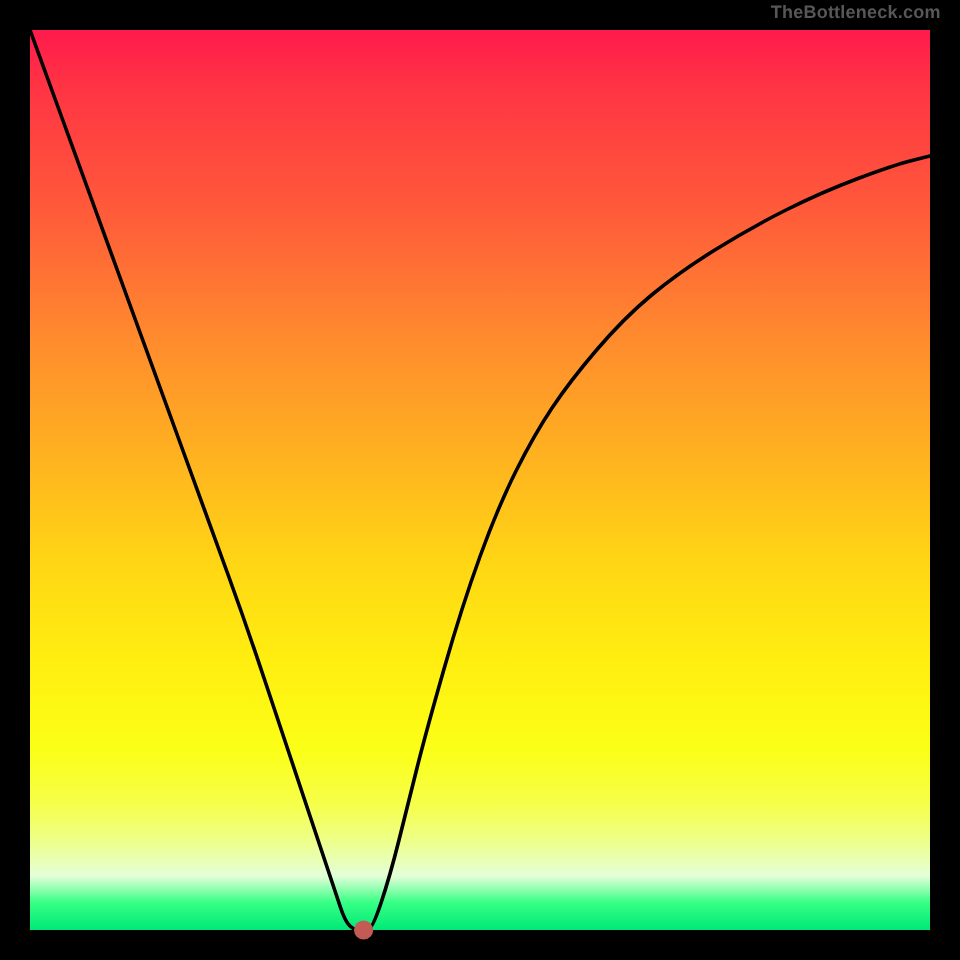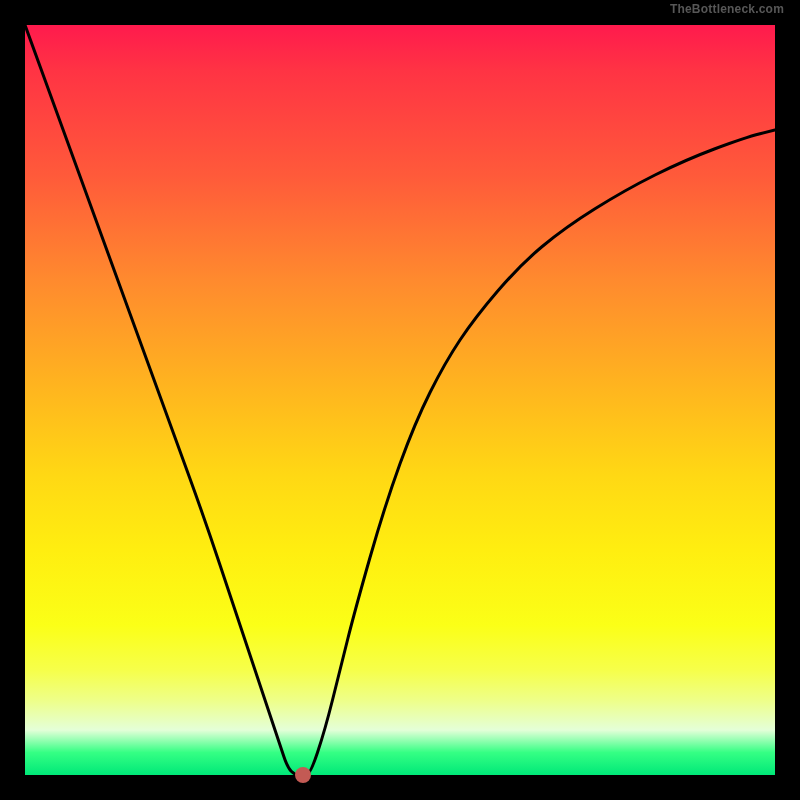--- a/index.html
+++ b/index.html
@@ -9,21 +9,21 @@
     height: 800px;
     background: #000;
     font-family: Arial, Helvetica, sans-serif;
     overflow: hidden;
   }
   .watermark {
     position: absolute;
     top: 2px;
     right: 16px;
     color: #575757;
-    font-size: 12px;
+    font-size: 15px;
     font-weight: 600;
     letter-spacing: 0.2px;
     z-index: 20;
   }
   .frame {
     position: absolute;
     left: 0; top: 0;
     width: 800px;
     height: 800px;
     background: #000;

